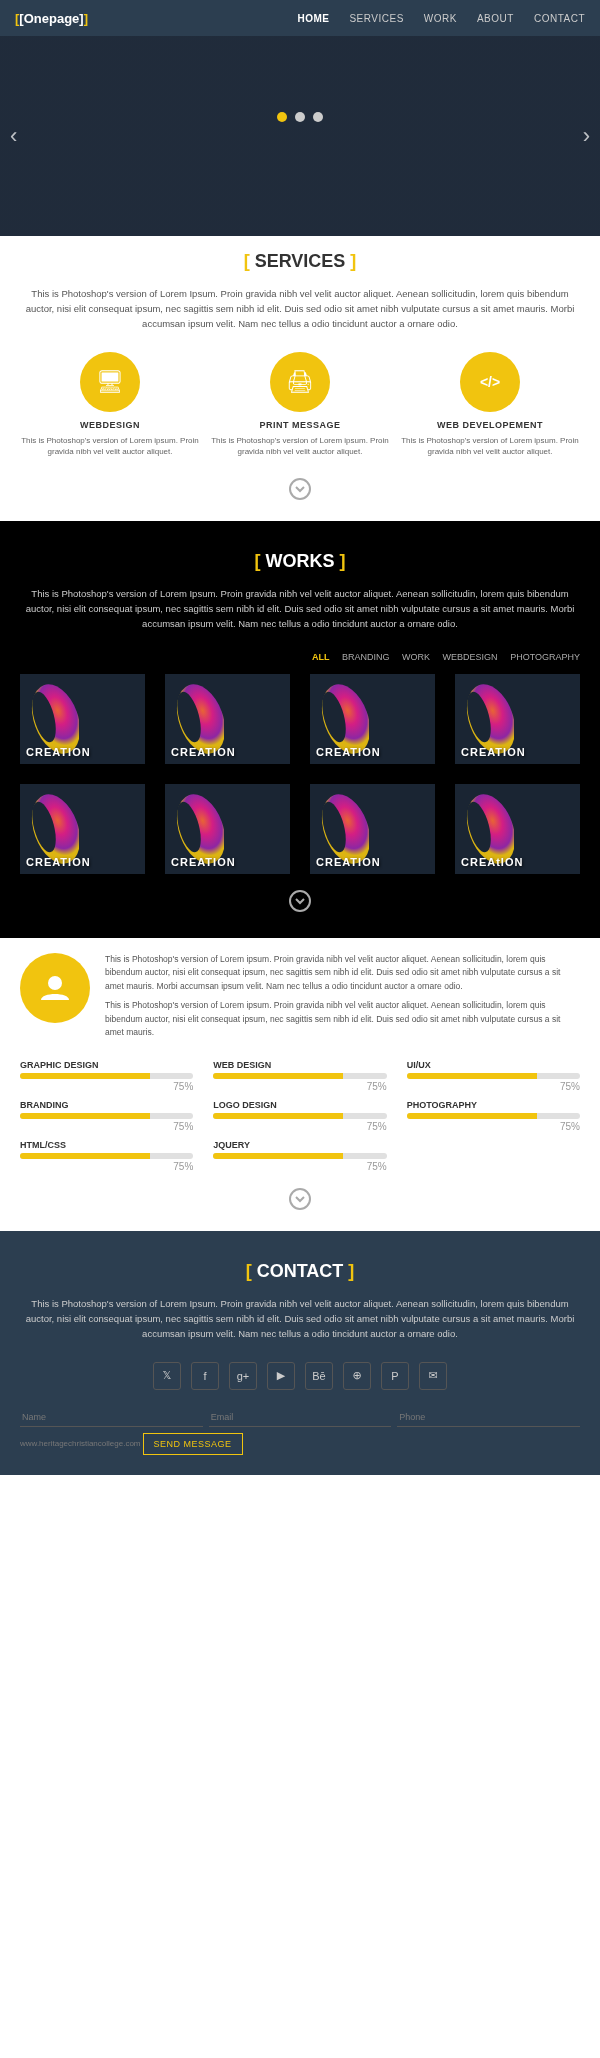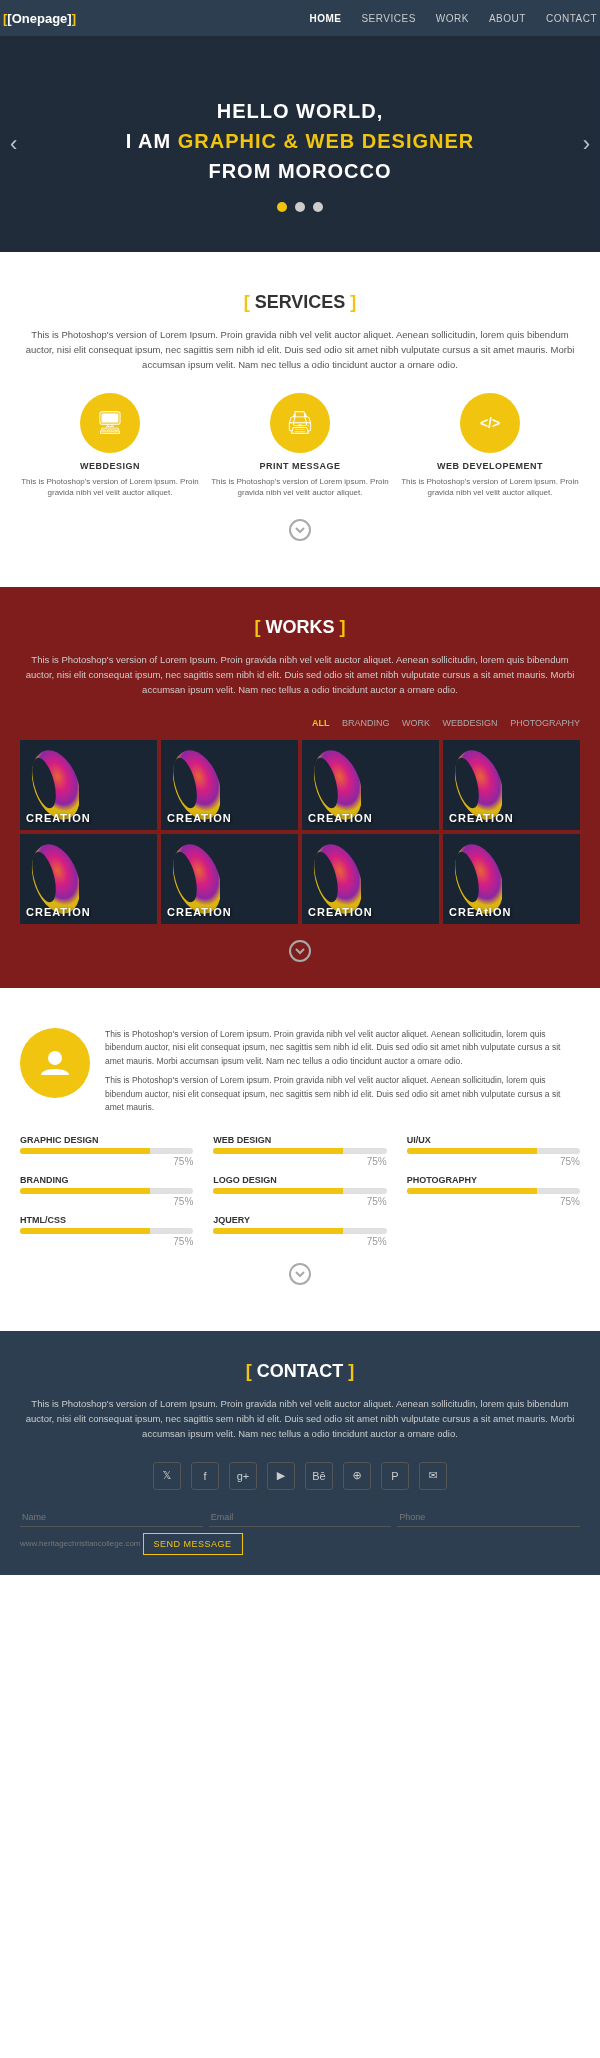--- a/index.html
+++ b/index.html
@@ -3,21 +3,21 @@
   <meta charset="utf-8">
   <style>
     * { box-sizing: border-box; margin: 0; padding: 0; }
     body { font-family: Arial, sans-serif; width: 600px; overflow-x: hidden; background: #fff; }
 
     
     nav {
       background: #2c3e50;
       display: flex;
       align-items: center;
-      padding: 10px 3px;
+      padding: 10px 15px;
       height: 36px;
     }
     .nav-brand {
       color: #fff;
       font-size: 13px;
       font-weight: bold;
       margin-right: auto;
     }
     .nav-brand span { color: #f1c40f; }
     .nav-links { display: flex; gap: 20px; }
@@ -67,21 +67,21 @@
     }
     .hero-dot {
       width: 10px; height: 10px;
       border-radius: 50%;
       background: #ccc;
       display: inline-block;
     }
     .hero-dot.active { background: #f1c40f; }
 
     
-    section { padding: 40px 20px; }
+    section { padding: 15px 20px; }
     .section-title {
       text-align: center;
       font-size: 18px;
       font-weight: bold;
       margin-bottom: 14px;
       color: #333;
     }
     .section-title .bracket { color: #f1c40f; }
     .section-desc {
       font-size: 9.5px;
@@ -127,38 +127,38 @@
       line-height: 1.4;
     }
     .scroll-down {
       text-align: center;
       font-size: 18px;
       color: #aaa;
       margin-top: 10px;
     }
 
     
-    .works-section { background: #7f1d1d; color: #fff; padding: 30px 20px 20px; }
+    .works-section { background: #000000; color: #fff; padding: 30px 20px 20px; }
     .works-section .section-title { color: #fff; }
     .works-section .section-desc { color: #ccc; }
     .works-filters {
       text-align: right;
       margin-bottom: 12px;
       font-size: 9px;
     }
     .works-filters span {
       margin-left: 10px;
       color: #aaa;
       cursor: pointer;
     }
     .works-filters span.active { color: #f1c40f; font-weight: bold; }
     .works-grid {
       display: grid;
       grid-template-columns: repeat(4, 1fr);
-      gap: 4px;
+      gap: 20px;
     }
     .work-item {
       position: relative;
       height: 90px;
       background: #1a2533;
       overflow: hidden;
       display: flex;
       align-items: flex-end;
       padding: 6px;
     }
@@ -322,27 +322,20 @@
     <a class="active">HOME</a>
     <a>SERVICES</a>
     <a>WORK</a>
     <a>ABOUT</a>
     <a>CONTACT</a>
   </div>
 </nav>
 
 <div class="hero">
   <span class="hero-arrow left">‹</span>
-  <div class="hero-title">
-    <div>HELLO WORLD,</div>
-    <div>
-      <span>I AM </span><span class="highlight">GRAPHIC &amp; WEB DESIGNER</span>
-    </div>
-    <div>FROM MOROCCO</div>
-  </div>
   <div class="hero-dots">
     <span class="hero-dot active"></span>
     <span class="hero-dot"></span>
     <span class="hero-dot"></span>
   </div>
   <span class="hero-arrow right">›</span>
 </div>
 
 <section class="services-section">
   <div class="section-title">

